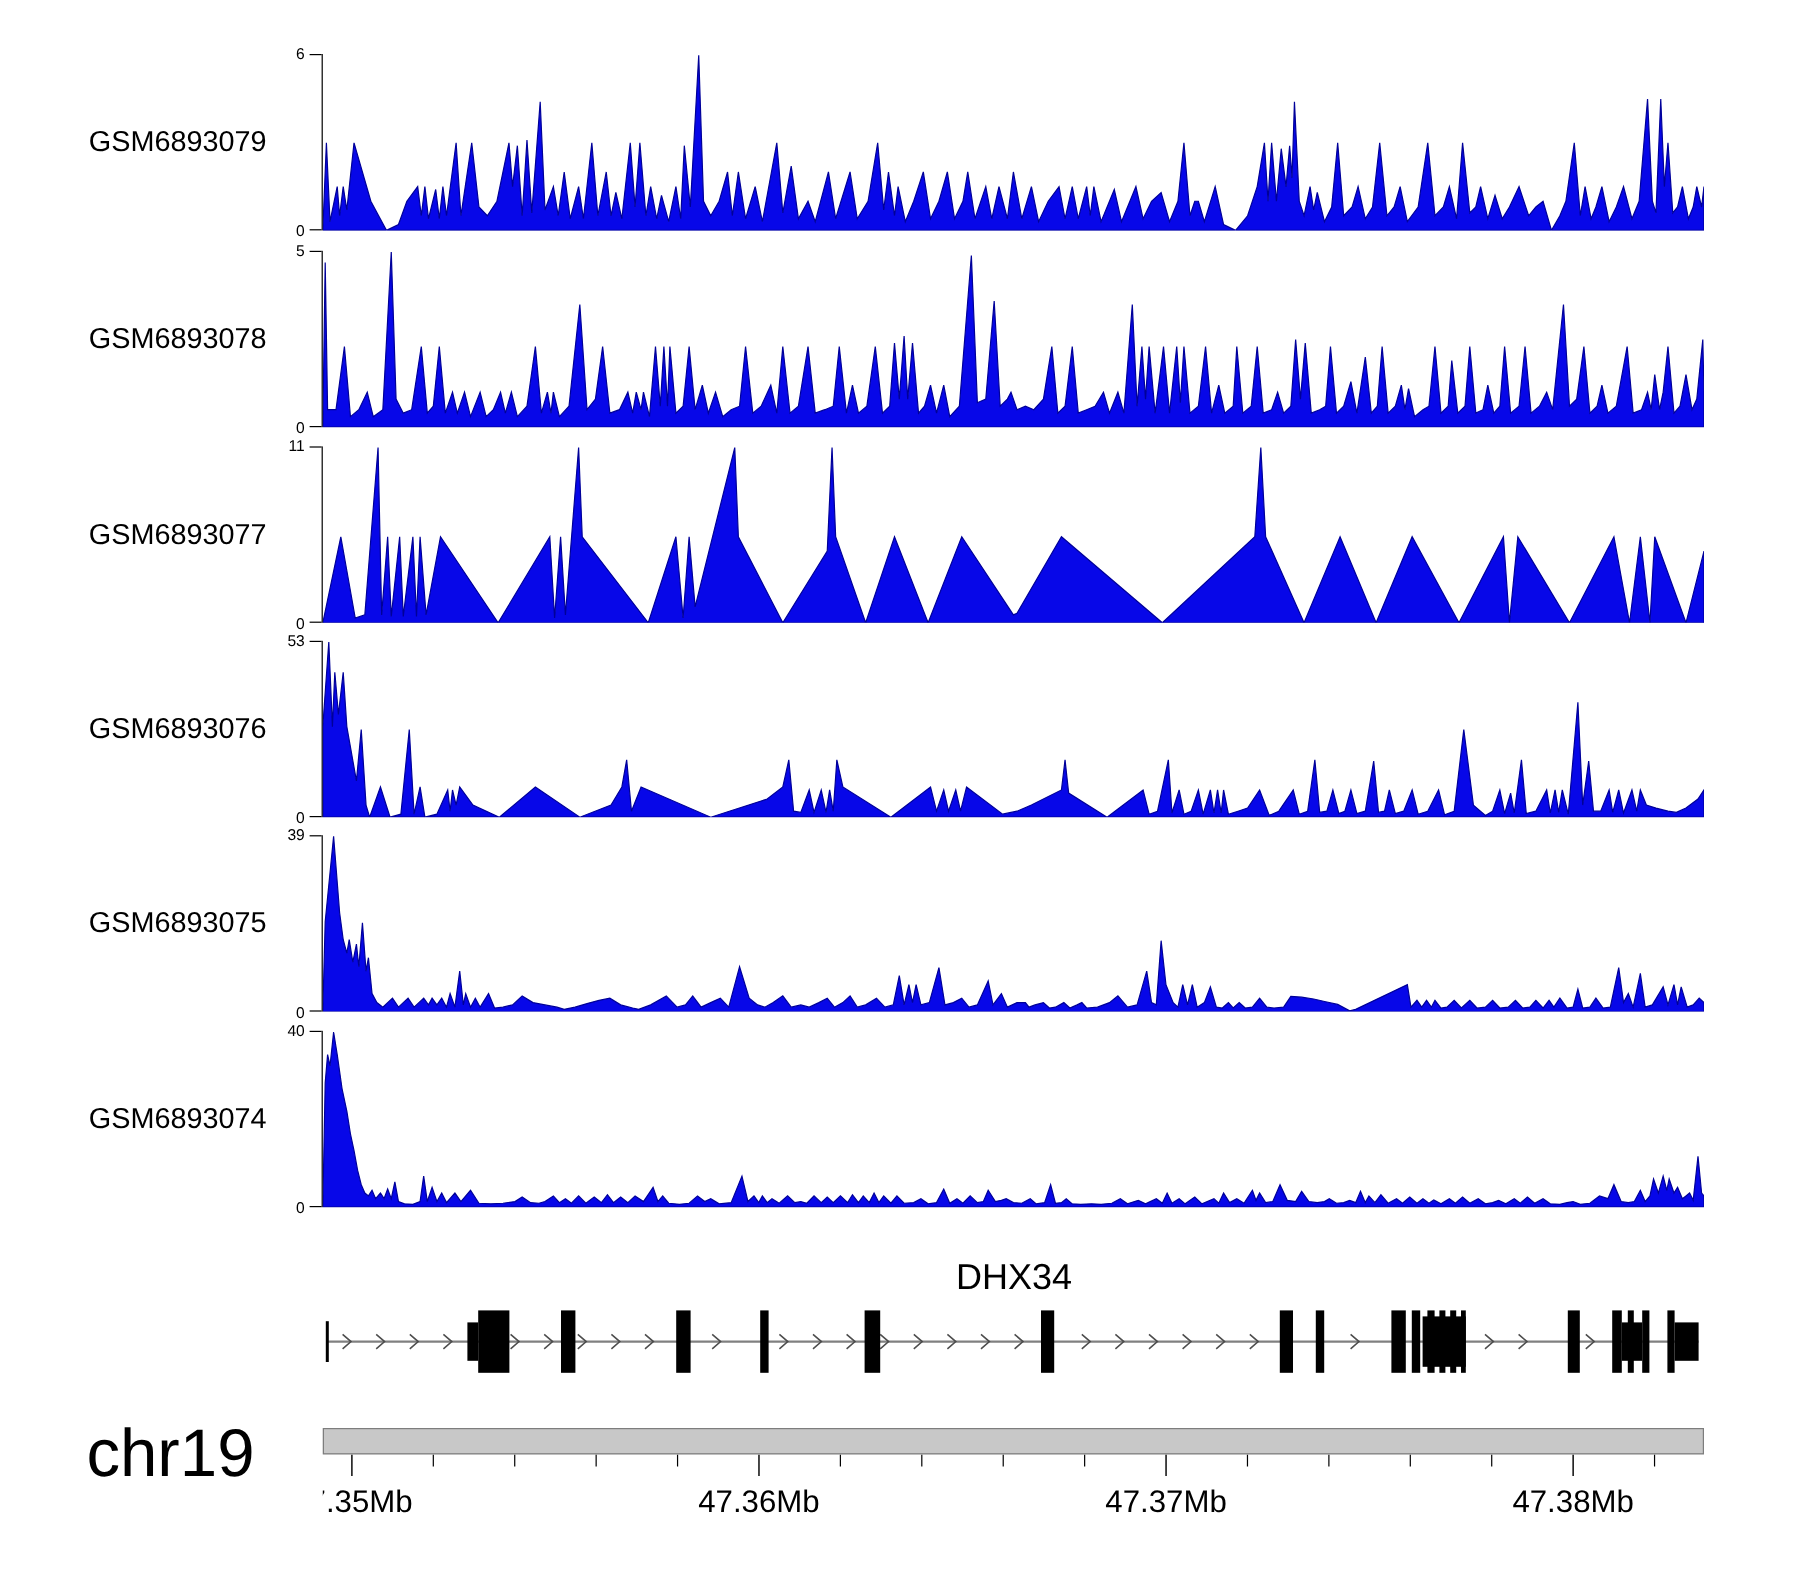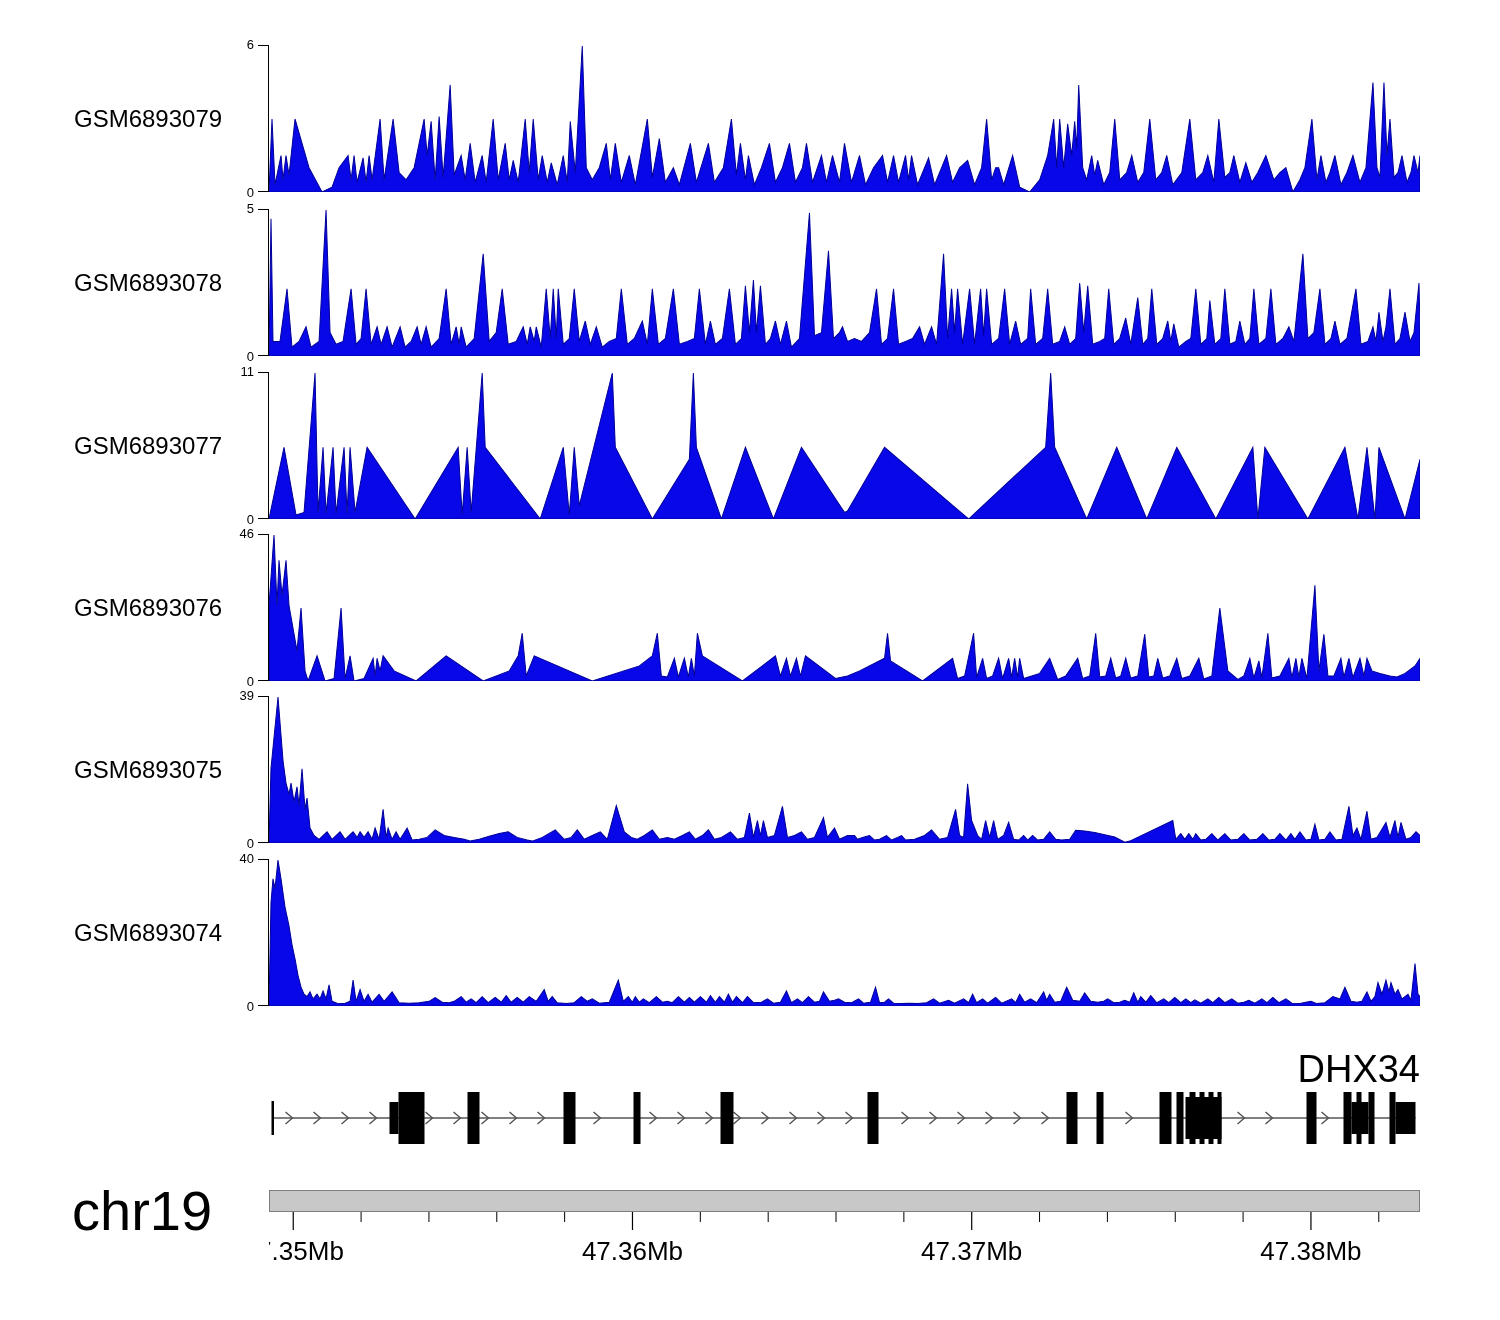--- a/index.html
+++ b/index.html
@@ -8,21 +8,21 @@
   .track{position:absolute;left:0;width:1500px;height:147px;}
   .track-label{position:absolute;left:74px;top:50%;transform:translateY(-50%);
                font-size:24px;letter-spacing:0px;white-space:nowrap;text-align:center;}
   .ymax-label{position:absolute;left:214px;width:40px;text-align:right;top:-8px;font-size:13px;}
   .ymin-label{position:absolute;left:214px;width:40px;text-align:right;bottom:-8px;font-size:13px;}
   .yaxis-line{position:absolute;left:268px;top:0;width:1px;height:100%;background:#000;}
   .yaxis-tick{position:absolute;left:258px;width:10px;height:1px;background:#000;}
   .yaxis-tick.top{top:0;} .yaxis-tick.bottom{bottom:0;}
   svg.track-plot{position:absolute;left:269px;top:0;display:block;}
   .gene-track{position:absolute;left:0;top:1048px;width:1500px;height:130px;}
-  .gene-name{position:absolute;left:270px;width:1150px;top:0;text-align:right;font-size:38px;}
+  .gene-name{position:absolute;left:270px;width:1150px;top:0;text-align:center;font-size:30px;}
   #gene-svg{position:absolute;left:269px;top:10px;display:block;}
   .chrom-label{position:absolute;left:72px;top:1178px;font-size:56px;}
   .chrom-bar{position:absolute;left:269px;top:1190px;width:1149px;height:20px;
              background:#c8c8c8;border:1px solid #7d7d7d;}
   #axis-svg{position:absolute;left:269px;top:1212px;display:block;}
 </style>
 </head>
 <body>
 
 <div class="figure">
@@ -58,21 +58,21 @@
     <div class="yaxis-line"></div>
     <div class="yaxis-tick top"></div>
     <div class="yaxis-tick bottom"></div>
     <svg class="track-plot" width="1151" height="147" viewBox="0 0 1150 147" preserveAspectRatio="none">
         <polygon points="0,147 0.0,147.0 15.0,75.3 27.0,143.0 35.0,140.4 46.0,1.0 49.0,140.4 54.0,75.3 57.0,141.7 64.0,75.3 67.0,141.7 75.0,75.3 78.0,141.7 81.0,75.3 86.0,140.4 98.0,75.3 146.0,147.0 189.0,75.3 193.0,143.0 198.0,75.3 202.0,140.4 213.0,1.0 216.0,75.3 271.0,147.0 294.0,75.3 300.0,143.0 305.0,75.3 310.0,133.7 343.0,1.0 346.0,75.3 383.0,147.0 420.0,87.3 424.0,1.0 427.0,75.3 452.0,147.0 476.0,75.3 504.0,147.0 532.0,75.3 575.0,140.4 578.0,139.0 615.0,75.3 699.0,147.0 776.0,75.3 781.0,1.0 785.0,75.3 817.0,147.0 847.0,75.3 877.0,147.0 907.0,75.3 946.0,147.0 983.0,75.3 988.0,147.0 995.0,75.3 1038.0,147.0 1075.0,75.3 1088.0,147.0 1097.0,75.3 1105.0,147.0 1109.0,75.3 1135.0,147.0 1150.0,87.3 1150,147" fill="#0707e8" stroke="#000099" stroke-width="1"></polygon>
       </svg>
   </div>
 
   <div class="track" style="top:534px">
     <div class="track-label">GSM6893076</div>
-    <div class="ymax-label">46</div>
+    <div class="ymax-label">53</div>
     <div class="ymin-label">0</div>
     <div class="yaxis-line"></div>
     <div class="yaxis-tick top"></div>
     <div class="yaxis-tick bottom"></div>
     <svg class="track-plot" width="1151" height="147" viewBox="0 0 1150 147" preserveAspectRatio="none">
         <polygon points="0,147 0.0,71.5 5.0,1.0 8.0,71.5 10.0,26.2 13.0,61.4 17.0,26.2 20.0,71.5 28.0,116.8 32.0,74.0 36.0,136.9 39.0,147.0 48.0,121.8 56.0,147.0 65.0,144.5 72.0,74.0 76.0,144.5 81.0,121.8 85.0,147.0 95.0,144.5 104.0,124.3 106.0,142.0 108.0,124.3 111.0,136.9 114.0,121.8 125.0,136.9 147.0,147.0 177.0,121.8 214.0,147.0 240.0,136.9 249.0,121.8 253.0,99.2 257.0,142.0 265.0,121.8 323.0,147.0 370.0,131.9 383.0,121.8 388.0,99.2 392.0,142.0 398.0,143.0 405.0,124.3 409.0,143.0 415.0,124.3 419.0,143.0 422.0,124.3 425.0,142.0 428.0,99.2 433.0,121.8 473.0,147.0 506.0,121.8 511.0,142.0 517.0,124.3 521.0,142.0 527.0,124.3 531.0,142.0 536.0,121.8 566.0,144.5 578.0,142.0 590.0,136.9 615.0,124.3 618.0,99.2 621.0,126.9 653.0,147.0 683.0,124.3 688.0,144.5 695.0,142.0 704.0,99.2 707.0,143.5 713.0,124.3 717.0,144.5 723.0,142.0 729.0,124.3 733.0,144.5 739.0,124.3 742.0,143.5 745.0,124.3 748.0,143.5 750.0,124.3 754.0,144.5 762.0,142.0 770.0,139.4 780.0,124.3 788.0,145.5 796.0,142.0 808.0,124.3 813.0,144.5 820.0,142.0 826.0,99.2 830.0,143.0 836.0,142.0 841.0,124.3 846.0,144.0 851.0,142.0 856.0,124.3 861.0,144.0 868.0,142.0 875.0,100.2 879.0,143.0 884.0,142.0 888.0,124.3 893.0,144.0 900.0,142.0 907.0,124.3 912.0,144.5 920.0,142.0 929.0,124.3 934.0,145.0 942.0,142.0 950.0,74.0 958.0,136.9 968.0,145.5 974.0,142.0 980.0,124.3 984.0,144.0 989.0,126.9 992.0,143.5 998.0,99.2 1002.0,144.0 1010.0,142.0 1019.0,124.3 1022.0,143.5 1026.0,124.3 1029.0,143.0 1032.0,124.3 1037.0,144.5 1045.0,51.3 1049.0,136.9 1054.0,100.2 1058.0,142.0 1064.0,142.0 1071.0,124.3 1074.0,143.0 1079.0,124.3 1083.0,143.5 1090.0,124.3 1094.0,142.0 1097.0,124.3 1102.0,136.9 1110.0,139.4 1120.0,142.0 1127.0,143.0 1135.0,139.4 1145.0,131.9 1150.0,124.3 1150,147" fill="#0707e8" stroke="#000099" stroke-width="1"></polygon>
       </svg>
   </div>
 
   <div class="track" style="top:696px">

